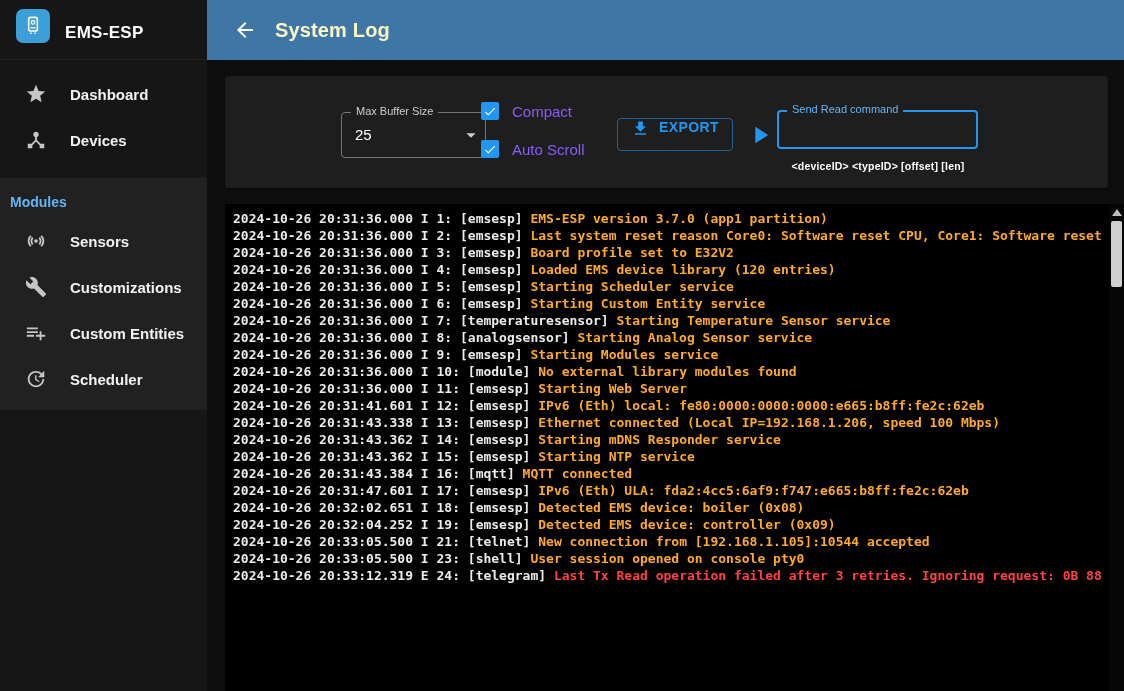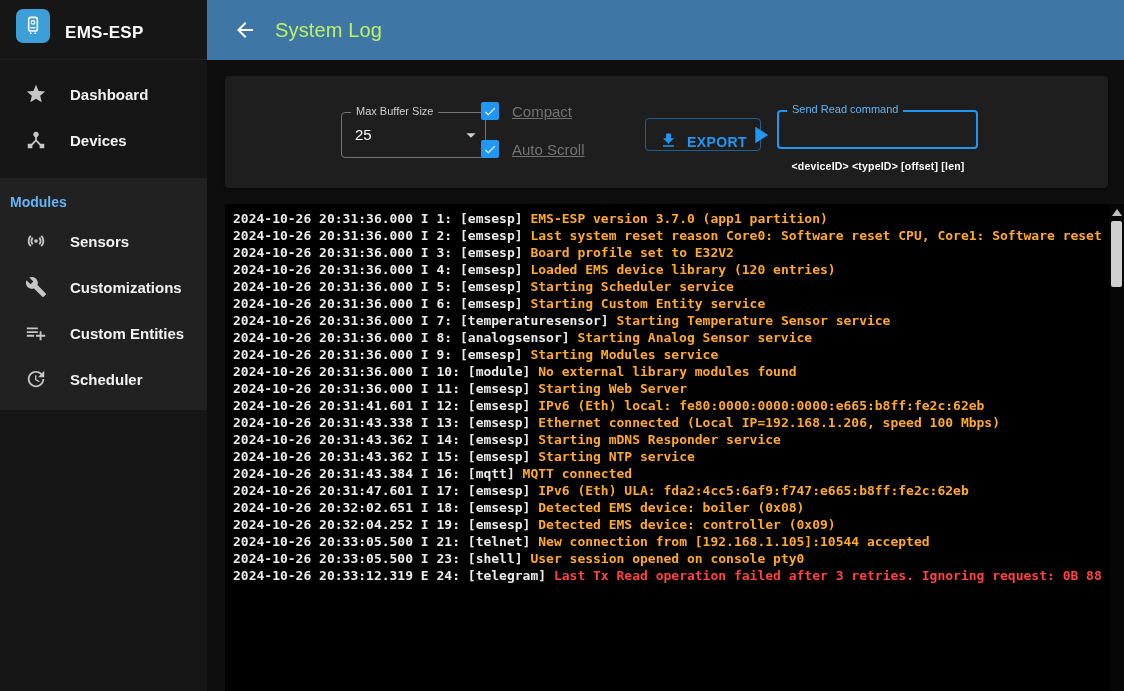--- a/index.html
+++ b/index.html
@@ -19,21 +19,21 @@
   .nav-label{font-size:15px;font-weight:600;color:#f2f2f2;}
   .modules{background:#212121;padding-bottom:8px;}
   .modules-header{color:var(--accent-light,#64b5f6);font-size:14px;font-weight:700;padding:16px 0 8px 10px;}
 
   
   .appbar{position:absolute;left:207px;top:0;width:917px;height:60px;
     background:var(--appbar,#3e76a5);display:flex;align-items:center;padding:0 14px;}
   .back-btn{width:40px;height:40px;border:none;background:transparent;display:flex;
     align-items:center;justify-content:center;cursor:pointer;margin-left:4px;}
   .back-btn svg{width:24px;height:24px;fill:#fff;}
-  .appbar-title{color:#bef264;font-size:20px;font-weight:400;margin-left:10px;letter-spacing:.15px;}
+  .appbar-title{color:#fef9c3;font-size:20px;font-weight:700;margin-left:10px;letter-spacing:.15px;}
 
   
   .main{position:absolute;left:207px;top:60px;width:917px;height:631px;}
   .card{position:absolute;left:18px;top:16px;width:883px;height:112px;background:#1e1e1e;
     border-radius:4px;box-shadow:0 1px 3px rgba(0,0,0,.5);}
 
   .fld{position:absolute;top:36px;height:46px;border:1px solid #757575;border-radius:4px;cursor:pointer;}
   .fld-label{position:absolute;top:-8px;left:9px;background:#1e1e1e;padding:0 5px;font-size:11px;color:#cfcfcf;}
   .fld-value{position:absolute;left:13px;top:0;line-height:44px;font-size:15px;color:#fff;}
   .fld .caret{position:absolute;right:3px;top:50%;transform:translateY(-50%);width:22px;height:22px;fill:#cfcfcf;}
@@ -41,25 +41,25 @@
   #fld-buffer{left:116px;width:145px;}
 
   .check-row{position:absolute;left:256px;display:flex;align-items:center;gap:13px;cursor:pointer;}
   #check-compact{top:26px;}
   #check-autoscroll{top:64px;}
   .checkbox{width:18px;height:18px;border-radius:2px;border:2px solid #9e9e9e;
     display:flex;align-items:center;justify-content:center;flex:none;}
   .checkbox.checked{background:var(--accent,#2196f3);border-color:var(--accent,#2196f3);}
   .checkbox svg{width:15px;height:15px;fill:#fff;display:none;}
   .checkbox.checked svg{display:block;}
-  .check-label{color:#737373;font-size:15px;text-decoration:underline;}
-
-  .export-btn{position:absolute;left:392px;top:42px;height:33px;display:flex;align-items:flex-end;gap:9px;
+  .check-label{color:#8b5cf6;font-size:15px;}
+
+  .export-btn{position:absolute;left:392px;top:42px;height:33px;display:flex;align-items:flex-start;gap:9px;
     padding:0 13px;background:transparent;border:1px solid rgba(33,150,243,.55);border-radius:4px;
-    color:var(--accent,#2196f3);font-family:inherit;font-size:14px;font-weight:600;letter-spacing:.4px;cursor:pointer;margin-left:28px;}
+    color:var(--accent,#2196f3);font-family:inherit;font-size:14px;font-weight:600;letter-spacing:.4px;cursor:pointer;}
   .export-btn svg{width:19px;height:19px;fill:var(--accent,#2196f3);}
 
   .play-btn{position:absolute;left:521px;top:45px;width:28px;height:28px;background:transparent;
     border:none;cursor:pointer;padding:0;}
   .play-btn svg{width:28px;height:28px;fill:var(--accent,#2196f3);}
 
   .send-field{position:absolute;left:552px;top:34px;width:201px;height:39px;
     border:2px solid var(--accent,#2196f3);border-radius:4px;}
   .send-label{position:absolute;top:-9px;left:8px;background:#1e1e1e;padding:0 5px;
     font-size:11px;color:var(--accent-light,#64b5f6);}

